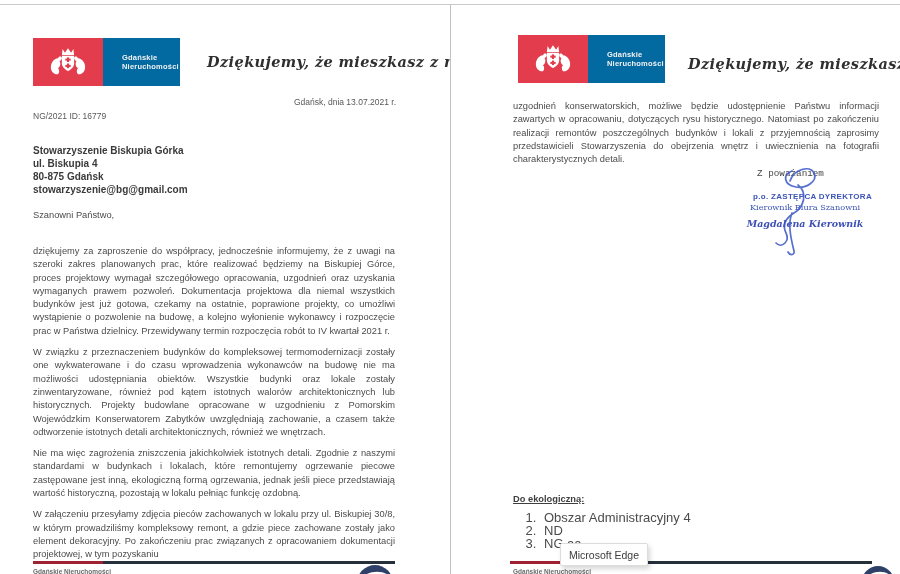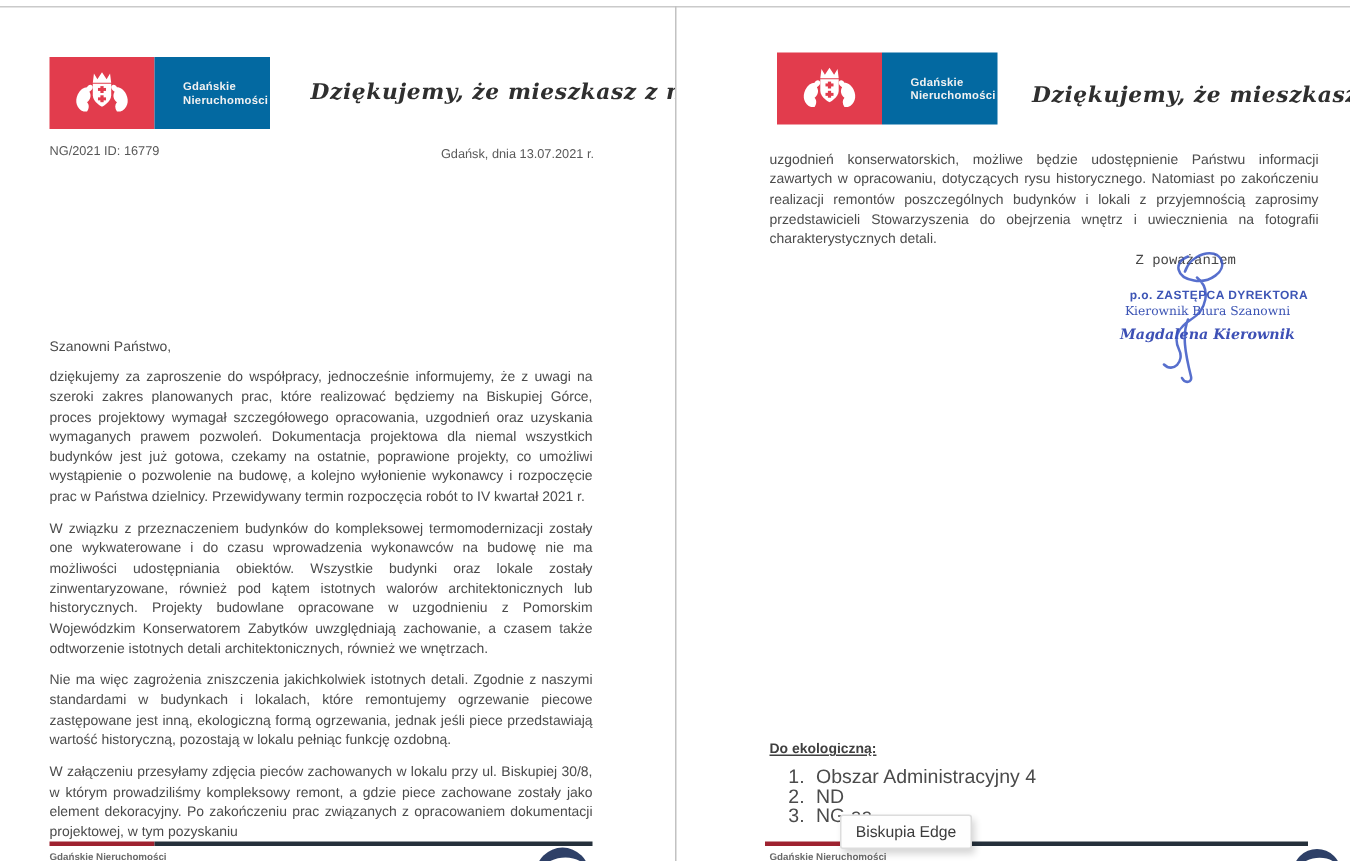--- a/index.html
+++ b/index.html
@@ -23,27 +23,27 @@
   .logo-red{width:70px;height:48px;background:#e23c4d;display:flex;align-items:center;justify-content:center;}
   .logo-green{width:77px;height:48px;background:#0369a1;color:#f2f2f2;font-size:7.5px;font-weight:bold;
     display:flex;flex-direction:column;justify-content:center;padding-left:19px;box-sizing:border-box;
     line-height:9.5px;letter-spacing:.2px;}
   .motto{position:absolute;font-family:"DejaVu Serif", serif;font-style:italic;font-weight:600;
     font-size:14.5px;color:#2f2f2f;letter-spacing:.4px;white-space:nowrap;}
   #page1 .motto{left:207px;top:53px;}
   #page2 .motto{left:238px;top:55px;}
 
   
-  .ref-id{position:absolute;left:33px;top:95px;font-size:8.5px;color:#585858;}
+  .ref-id{position:absolute;left:33px;top:111px;font-size:8.5px;color:#585858;}
   .letter-date{position:absolute;right:54px;top:97px;font-size:8.5px;color:#585858;}
 
   
   .recipient{position:absolute;left:33px;top:144px;font-size:10px;font-weight:bold;color:#3a3a3a;line-height:13px;}
 
-  .salutation{position:absolute;left:33px;top:226px;font-size:9.3px;color:#4b4b4b;}
+  .salutation{position:absolute;left:33px;top:210px;font-size:9.3px;color:#4b4b4b;}
 
   .bodytext{position:absolute;left:33px;top:245px;width:362px;font-size:9.3px;color:#4b4b4b;
     line-height:13.3px;text-align:justify;}
   .bodytext p{margin:0 0 8px 0;}
 
   
   .bodytext2{position:absolute;left:63px;top:100px;width:366px;font-size:9.3px;color:#4b4b4b;
     line-height:13.3px;text-align:justify;}
   .closing{position:absolute;left:307px;top:168px;font-size:9.3px;color:#474747;font-family:Liberation Mono, monospace;}
   .sig-title1{position:absolute;left:288px;top:192px;width:134px;text-align:right;
@@ -107,20 +107,26 @@
       <span>Gdańskie</span>
       <span>Nieruchomości</span>
     </div>
   </div>
 
   <div class="motto">Dziękujemy, że mieszkasz z nami.</div>
 
   <div class="ref-id">NG/2021 ID: 16779</div>
   <div class="letter-date">Gdańsk, dnia 13.07.2021 r.</div>
 
+  <div class="recipient">
+    <div>Stowarzyszenie Biskupia Górka</div>
+    <div>ul. Biskupia 4</div>
+    <div>80-875 Gdańsk</div>
+    <div>stowarzyszenie@bg@gmail.com</div>
+  </div>
 
   <div class="salutation">Szanowni Państwo,</div>
 
   <div class="bodytext">
     <p>dziękujemy za zaproszenie do współpracy, jednocześnie informujemy, że z uwagi na szeroki zakres planowanych prac, które realizować będziemy na Biskupiej Górce, proces projektowy wymagał szczegółowego opracowania, uzgodnień oraz uzyskania wymaganych prawem pozwoleń. Dokumentacja projektowa dla niemal wszystkich budynków jest już gotowa, czekamy na ostatnie, poprawione projekty, co umożliwi wystąpienie o pozwolenie na budowę, a kolejno wyłonienie wykonawcy i rozpoczęcie prac w Państwa dzielnicy. Przewidywany termin rozpoczęcia robót to IV kwartał 2021 r.</p>
     <p>W związku z przeznaczeniem budynków do kompleksowej termomodernizacji zostały one wykwaterowane i do czasu wprowadzenia wykonawców na budowę nie ma możliwości udostępniania obiektów. Wszystkie budynki oraz lokale zostały zinwentaryzowane, również pod kątem istotnych walorów architektonicznych lub historycznych. Projekty budowlane opracowane w uzgodnieniu z Pomorskim Wojewódzkim Konserwatorem Zabytków uwzględniają zachowanie, a czasem także odtworzenie istotnych detali architektonicznych, również we wnętrzach.</p>
     <p>Nie ma więc zagrożenia zniszczenia jakichkolwiek istotnych detali. Zgodnie z naszymi standardami w budynkach i lokalach, które remontujemy ogrzewanie piecowe zastępowane jest inną, ekologiczną formą ogrzewania, jednak jeśli piece przedstawiają wartość historyczną, pozostają w lokalu pełniąc funkcję ozdobną.</p>
     <p>W załączeniu przesyłamy zdjęcia pieców zachowanych w lokalu przy ul. Biskupiej 30/8, w którym prowadziliśmy kompleksowy remont, a gdzie piece zachowane zostały jako element dekoracyjny. Po zakończeniu prac związanych z opracowaniem dokumentacji projektowej, w tym pozyskaniu</p>
   </div>
 
@@ -196,14 +202,14 @@
   <div class="footer-brand">Gdańskie Nieruchomości</div>
   <div class="footer-logo">
     <svg viewBox="0 0 36 36" width="34" height="34" aria-hidden="true">
       <circle cx="18" cy="18" r="17" fill="#2e4067"></circle>
       <path d="M3,15 C13,4 28,6 33,13 L33,21 C24,10 12,11 3,20 z" fill="#ffffff"></path>
     </svg>
   </div>
 </div>
 
 <div class="tooltip">
-  <span>Biskupia Edge</span>
+  <span>Microsoft Edge</span>
 </div>
 
 </body></html>

